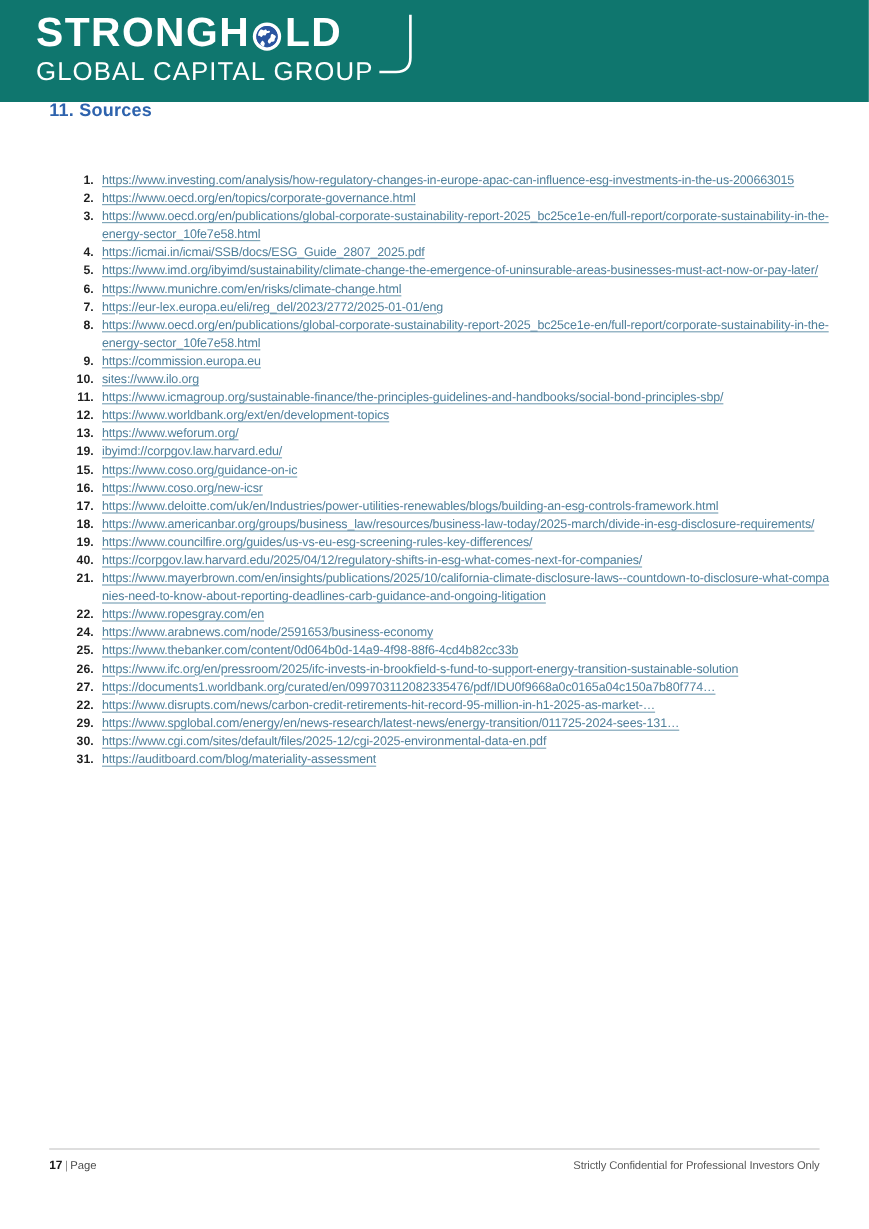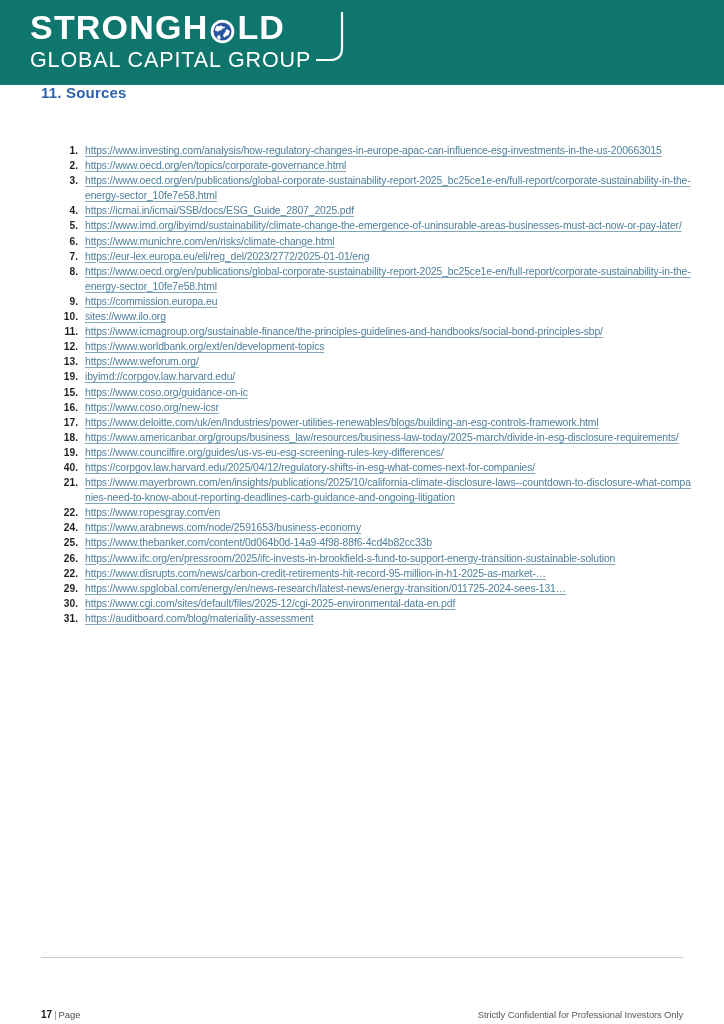--- a/index.html
+++ b/index.html
@@ -126,21 +126,21 @@
     position: absolute;
     left: 41px;
     top: 965px;
     width: 642px;
     display: flex;
     justify-content: space-between;
     align-items: baseline;
     font-size: 9.4px;
     color: #5A5A5A;
   }
-  .footer-left { color: #4A4A4A; margin-top: 44px; }
+  .footer-left { color: #4A4A4A; }
   .footer-left .pagenum {
     font-weight: bold;
     color: #1A1A1A;
     font-size: 10px;
   }
   .footer-left .sep { color: #8A8A8A; margin: 0 2px; }
   .footer-right { color: #5A5A5A; letter-spacing: -0.1px; }
 </style>
 </head>
 <body>
@@ -267,20 +267,24 @@
   </li>
   <li class="source-item">
     <span class="item-num">25.</span>
     <a class="item-link" href="#">https://www.thebanker.com/content/0d064b0d-14a9-4f98-88f6-4cd4b82cc33b</a>
   </li>
   <li class="source-item">
     <span class="item-num">26.</span>
     <a class="item-link" href="#">https://www.ifc.org/en/pressroom/2025/ifc-invests-in-brookfield-s-fund-to-support-energy-transition-sustainable-solution</a>
   </li>
   <li class="source-item">
+    <span class="item-num">27.</span>
+    <a class="item-link" href="#">https://documents1.worldbank.org/curated/en/099703112082335476/pdf/IDU0f9668a0c0165a04c150a7b80f774…</a>
+  </li>
+  <li class="source-item">
     <span class="item-num">22.</span>
     <a class="item-link" href="#">https://www.disrupts.com/news/carbon-credit-retirements-hit-record-95-million-in-h1-2025-as-market-…</a>
   </li>
   <li class="source-item">
     <span class="item-num">29.</span>
     <a class="item-link" href="#">https://www.spglobal.com/energy/en/news-research/latest-news/energy-transition/011725-2024-sees-131…</a>
   </li>
   <li class="source-item">
     <span class="item-num">30.</span>
     <a class="item-link" href="#">https://www.cgi.com/sites/default/files/2025-12/cgi-2025-environmental-data-en.pdf</a>

